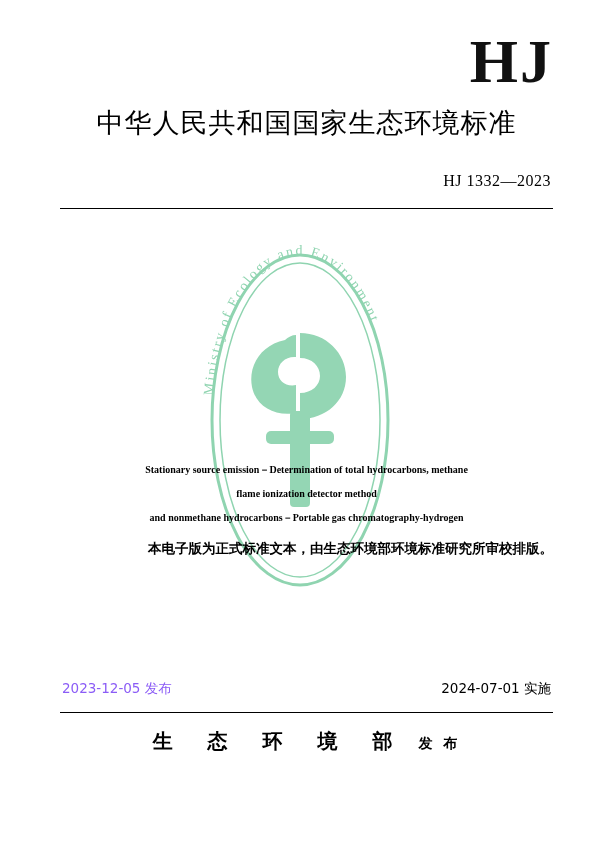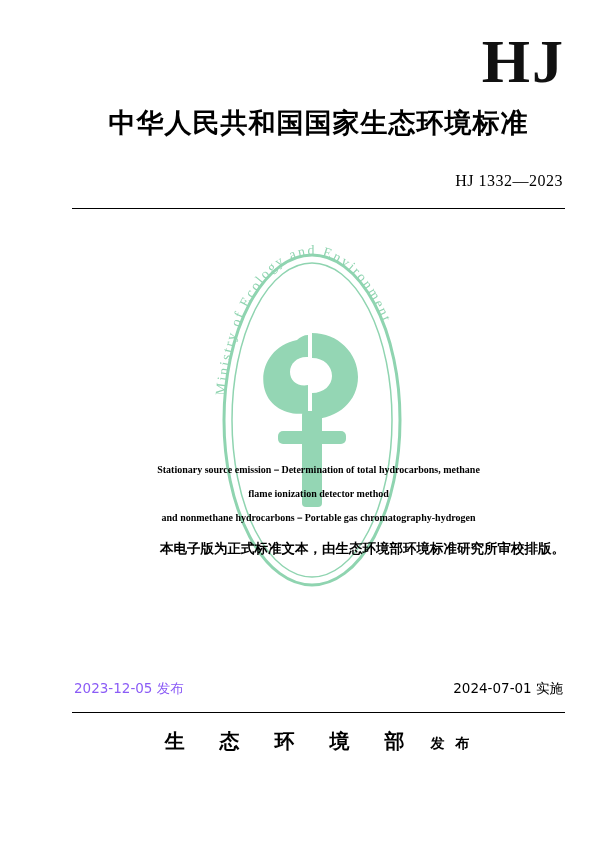--- a/index.html
+++ b/index.html
@@ -13,21 +13,21 @@
   .page {
     position: relative;
     width: 605px;
     height: 852px;
     background: #ffffff;
     overflow: hidden;
     box-sizing: border-box;
   }
   .content {
     position: absolute;
-    left: 72px;
+    left: 60px;
     top: 20px;
     width: 493px;
     height: 800px;
   }
 
   
   .hj-logo {
     position: absolute;
     right: 0;
     top: 10px;
@@ -38,21 +38,21 @@
     color: #111;
     line-height: 1;
   }
   .std-title {
     position: absolute;
     left: 0;
     top: 85px;
     width: 493px;
     text-align: center;
     font-family: "DejaVu Sans", sans-serif;
-    font-weight: bold;
+    font-weight: normal;
     font-size: 27px;
     letter-spacing: 1px;
     color: #000;
   }
   .std-code {
     position: absolute;
     right: 2px;
     top: 152px;
     font-family: "Liberation Serif", serif;
     font-size: 16px;

